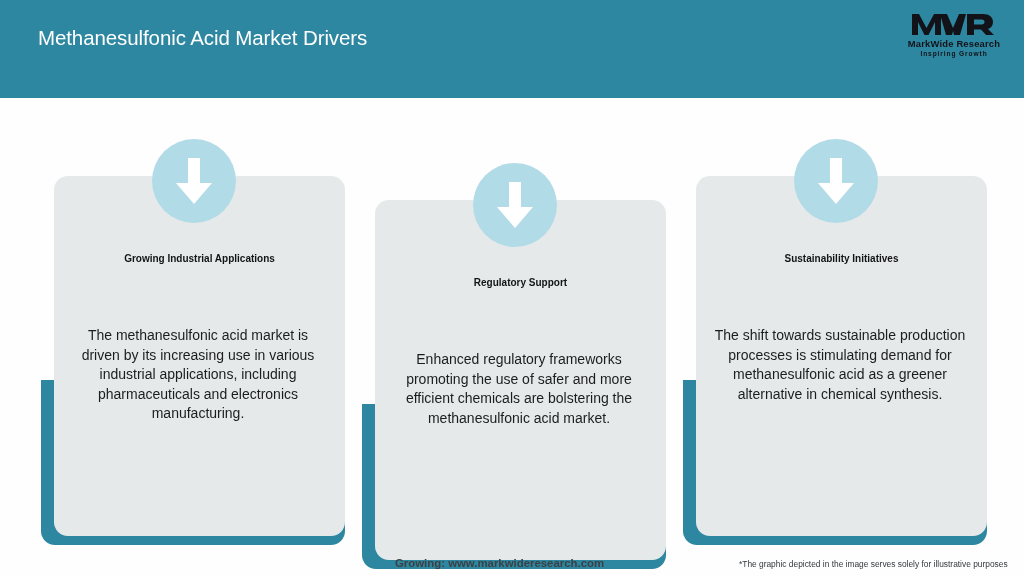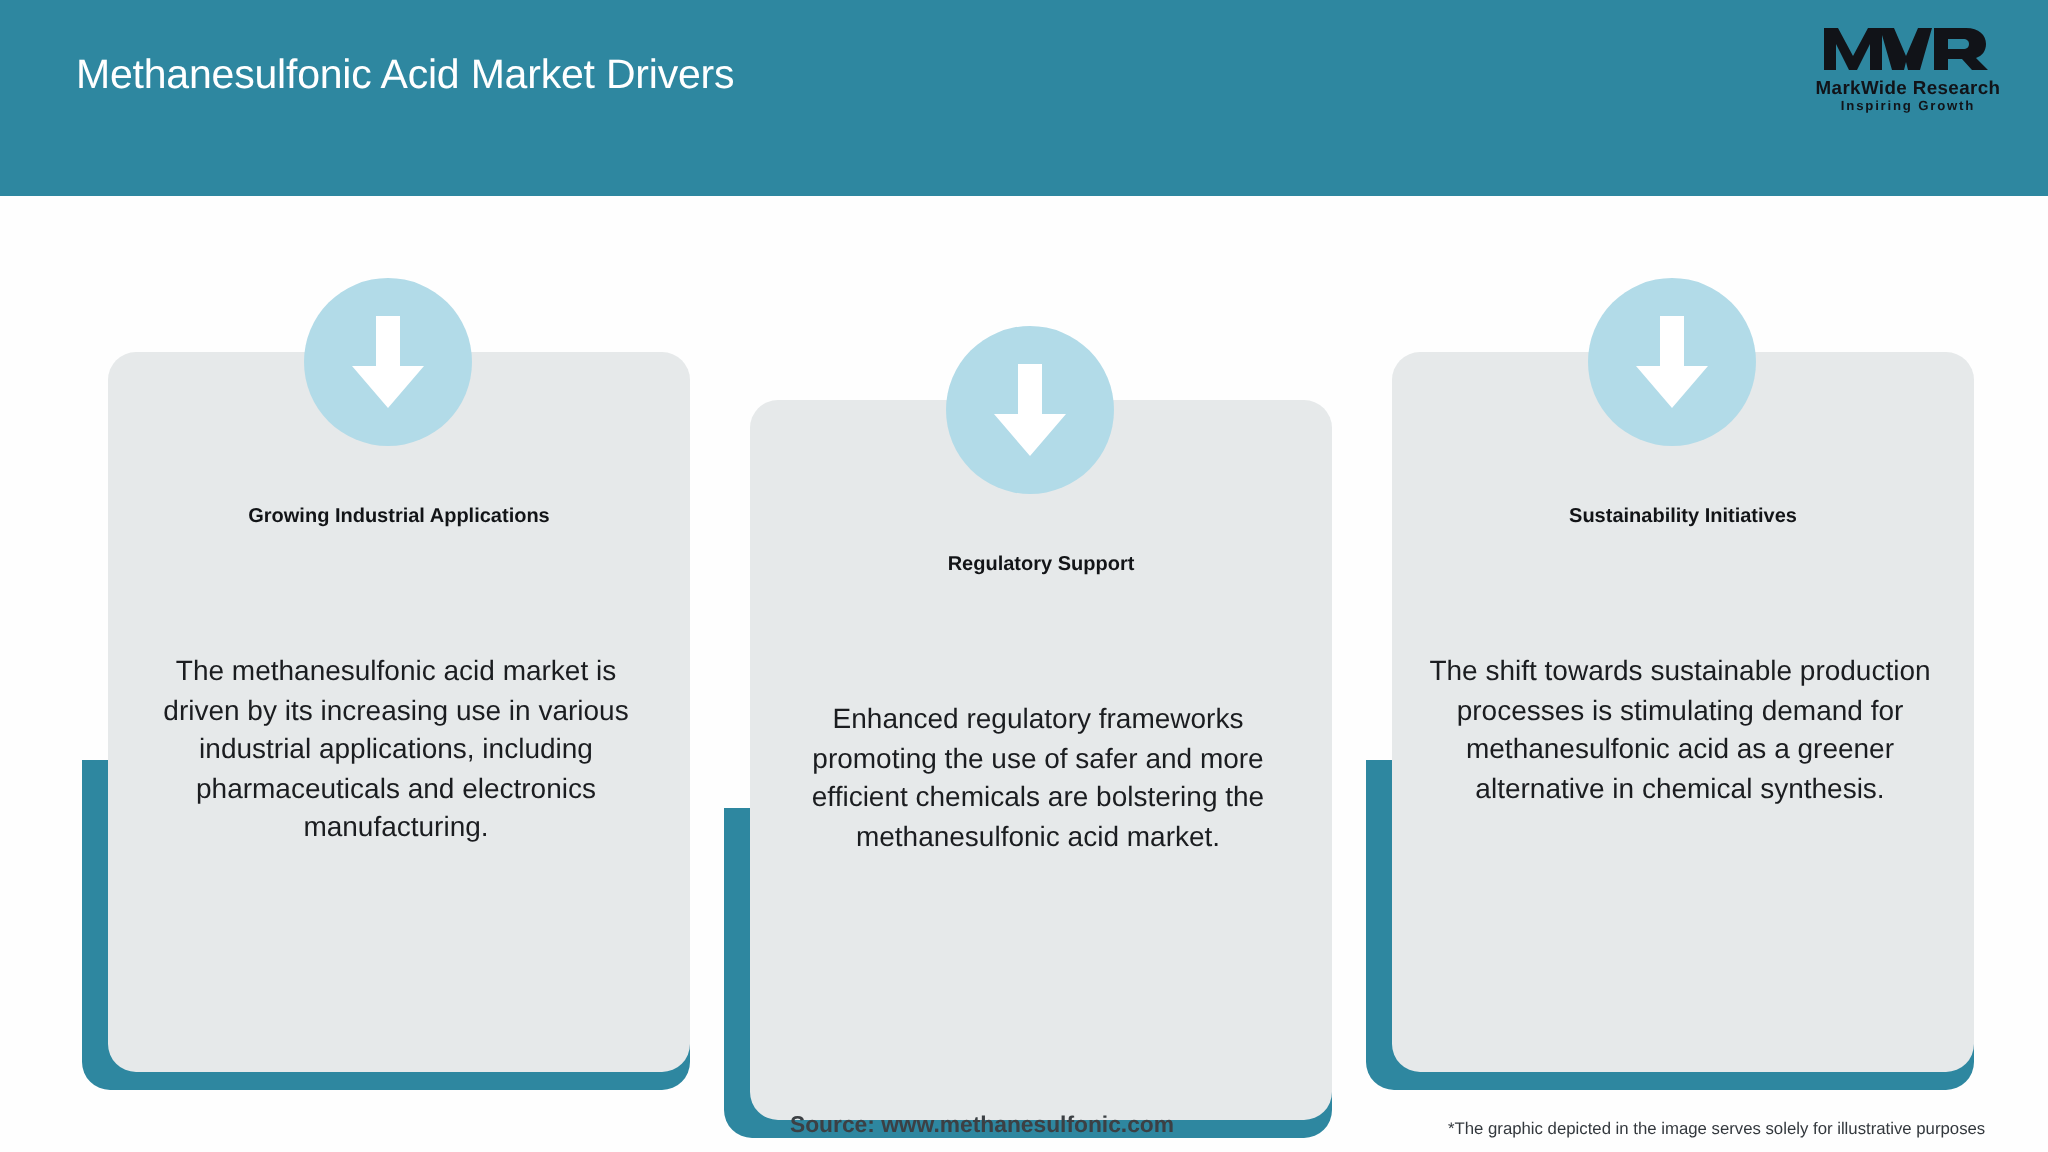--- a/index.html
+++ b/index.html
@@ -160,21 +160,21 @@
     position: absolute;
     left: 395px;
     top: 557px;
     font-size: 11.4px;
     font-weight: bold;
     color: #3c4044;
     white-space: nowrap;
   }
   #footer-disclaimer {
     position: absolute;
-    left: 724px;
+    left: 739px;
     top: 559px;
     font-size: 8.4px;
     color: #33383d;
     white-space: nowrap;
   }
 </style>
 </head>
 <body>
 
 <div id="slide">
@@ -226,16 +226,16 @@
       <div class="card-title">Sustainability Initiatives</div>
       <div class="card-text">The shift towards sustainable production processes is stimulating demand for methanesulfonic acid as a greener alternative in chemical synthesis.</div>
     </div>
     <div class="icon-circle">
       <svg class="icon-arrow" viewBox="0 0 44 50" aria-hidden="true">
         <polygon points="16,2 28,2 28,27 40,27 22,48 4,27 16,27" fill="#ffffff"></polygon>
       </svg>
     </div>
   </div>
 
-  <div id="footer-source">Source: www.methanesulfonic.com</div>
+  <div id="footer-source">Growing: www.markwideresearch.com</div>
   <div id="footer-disclaimer">*The graphic depicted in the image serves solely for illustrative purposes</div>
 
 </div>
 
 </body></html>

